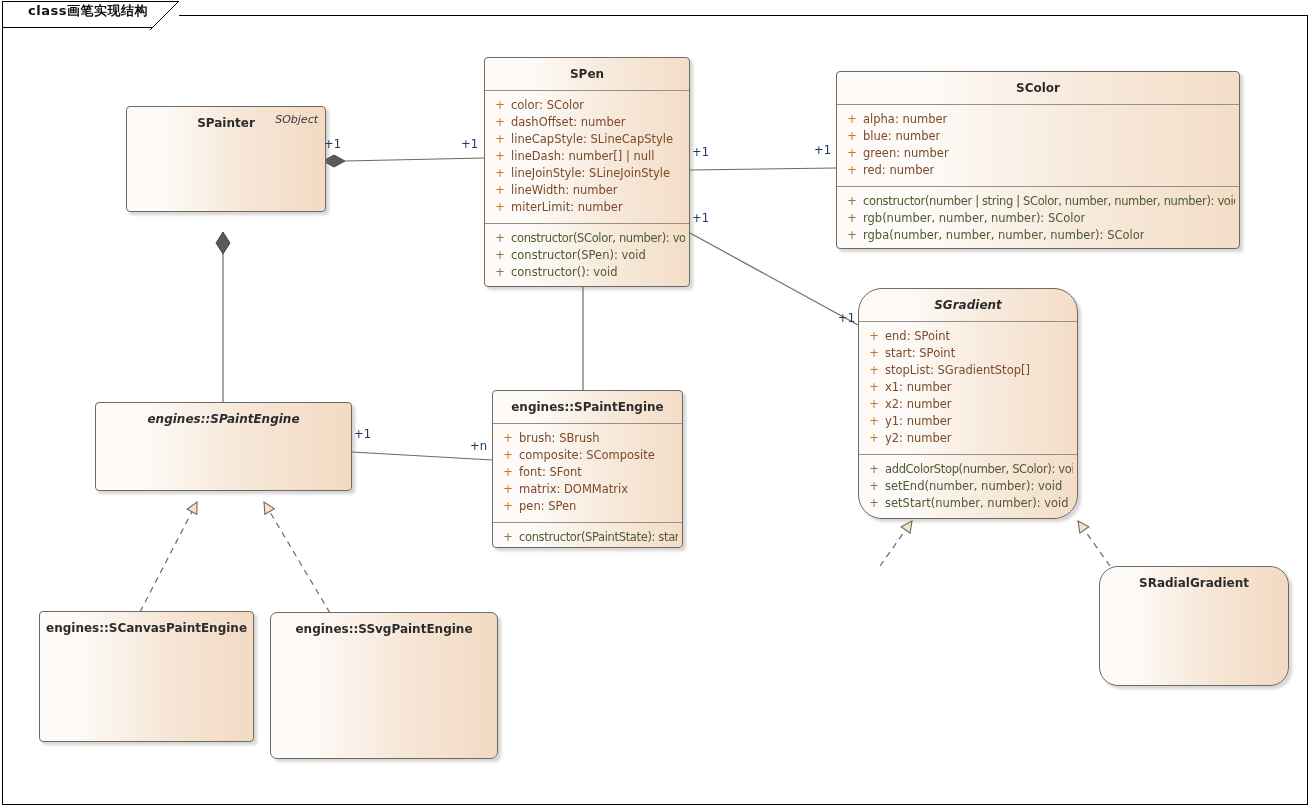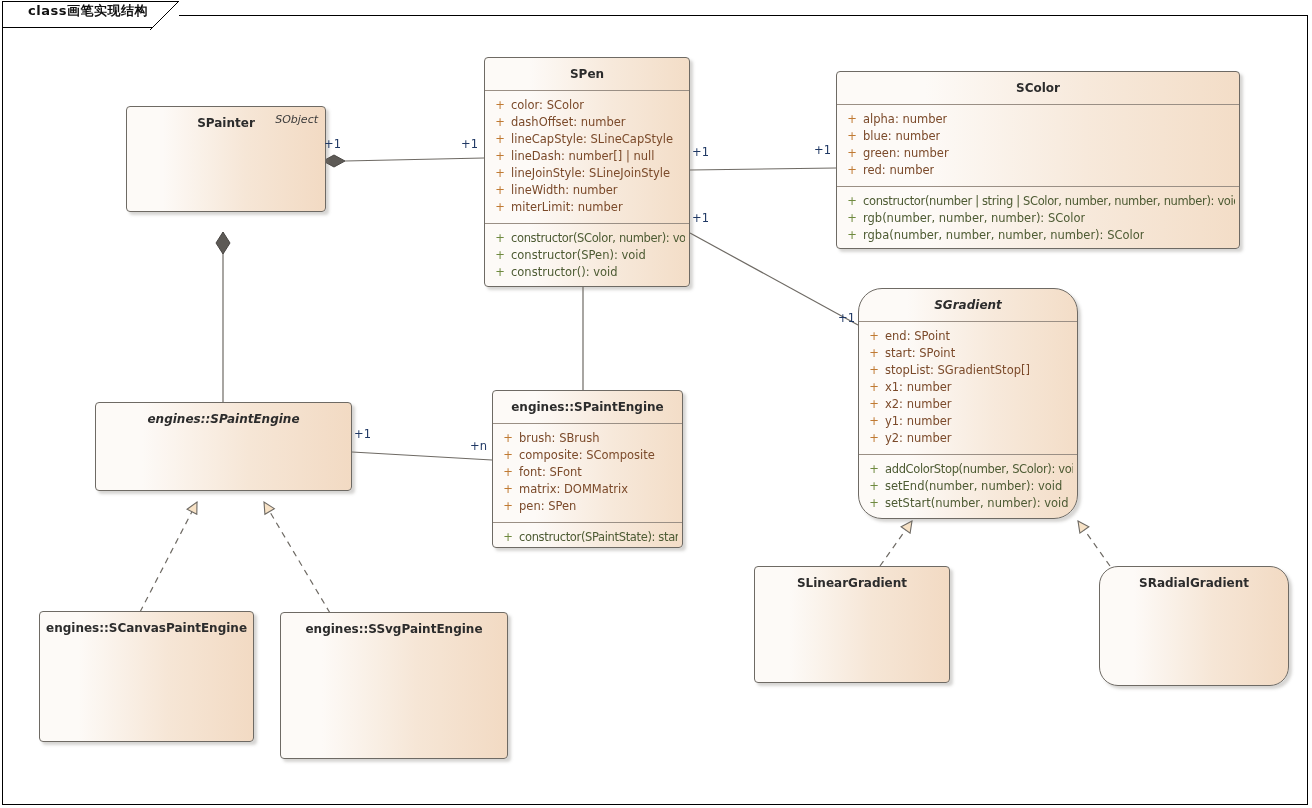--- a/index.html
+++ b/index.html
@@ -399,31 +399,26 @@
         </div>
     </div>
   </div>
 
   <div class="uml-class plain" id="c-scanvas" style="left:39px; top:611px; width:215px; height:131px;">
     <div class="class-header">
       <span>engines::SCanvasPaintEngine</span>
     </div>
   </div>
 
-  <div class="uml-class plain" id="c-ssvg" style="left:280px; top:612px; width:228px; height:147px;">
+  <div class="uml-class plain" id="c-ssvg" style="left:270px; top:612px; width:228px; height:147px;border-radius:7px;">
     <div class="class-header">
       <span>engines::SSvgPaintEngine</span>
     </div>
   </div>
 
-  <div class="uml-class plain" id="c-slinear" style="left:754px; top:566px; width:196px; height:117px;">
-    <div class="class-header">
-      <span>SLinearGradient</span>
-    </div>
-  </div>
 
   <div class="uml-class plain" id="c-sradial" style="left:1099px; top:566px; width:190px; height:120px;border-radius:19px;">
     <div class="class-header">
       <span>SRadialGradient</span>
     </div>
   </div>
 
 </div>
 
 </body></html>

